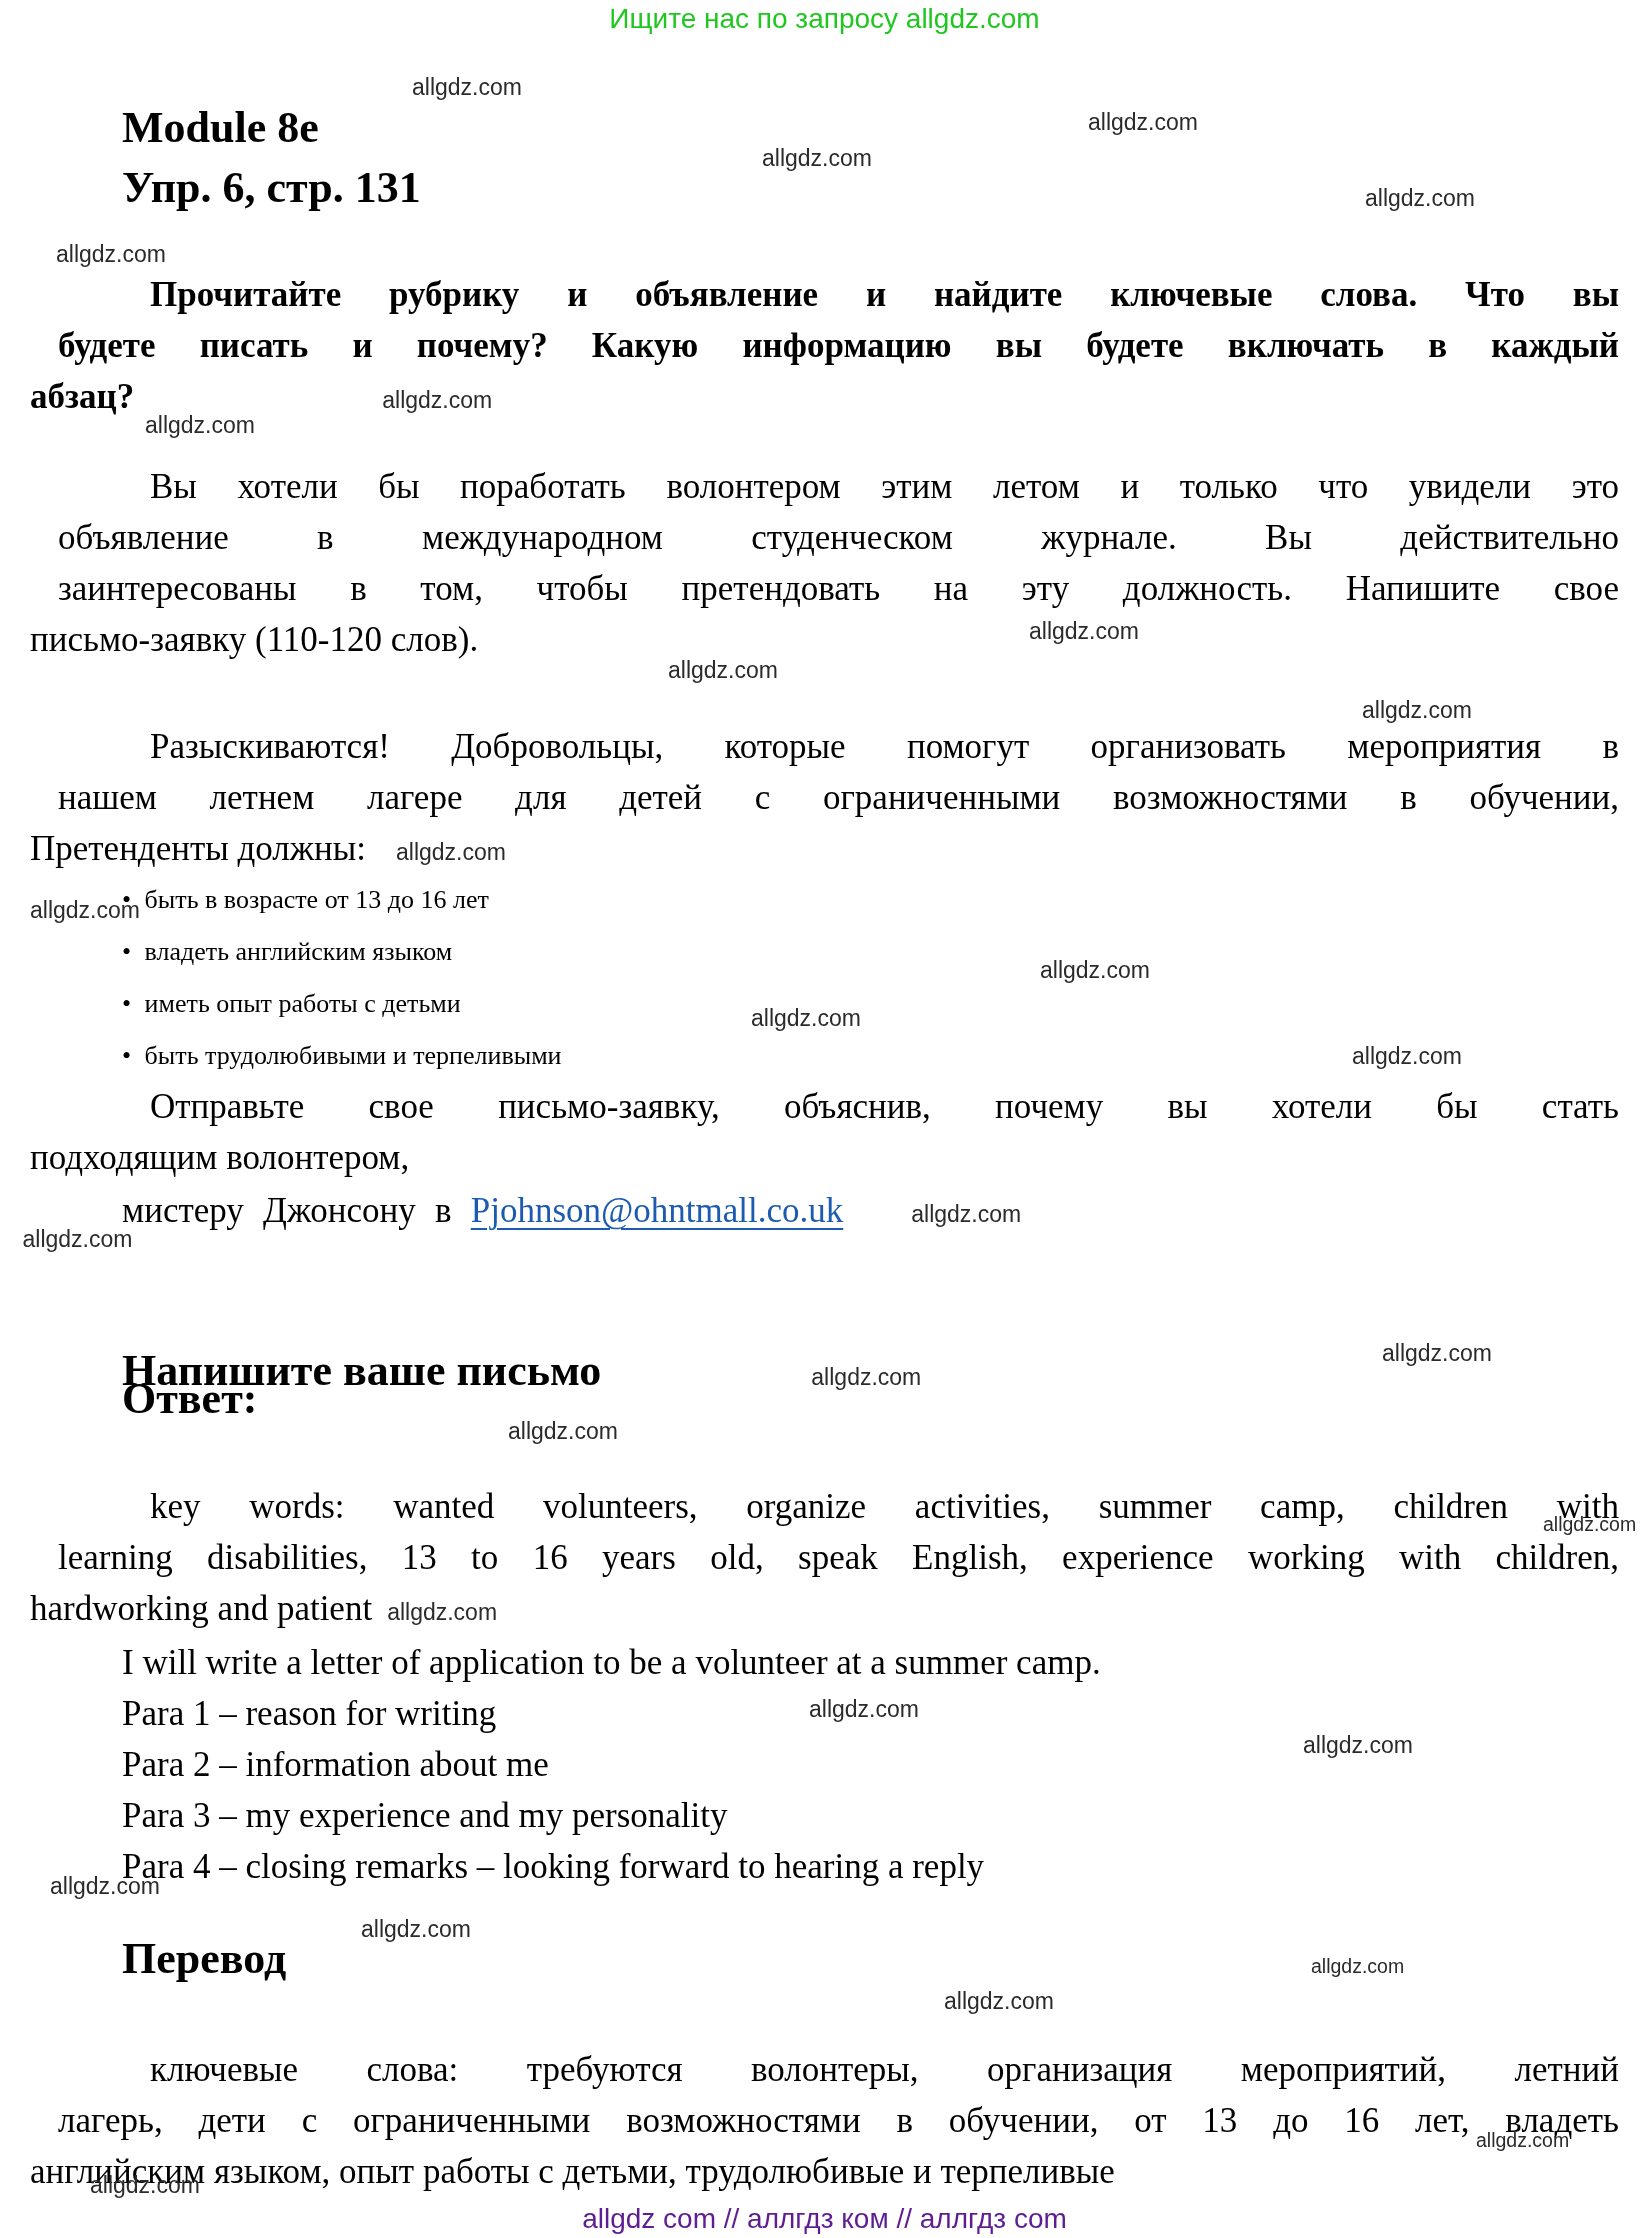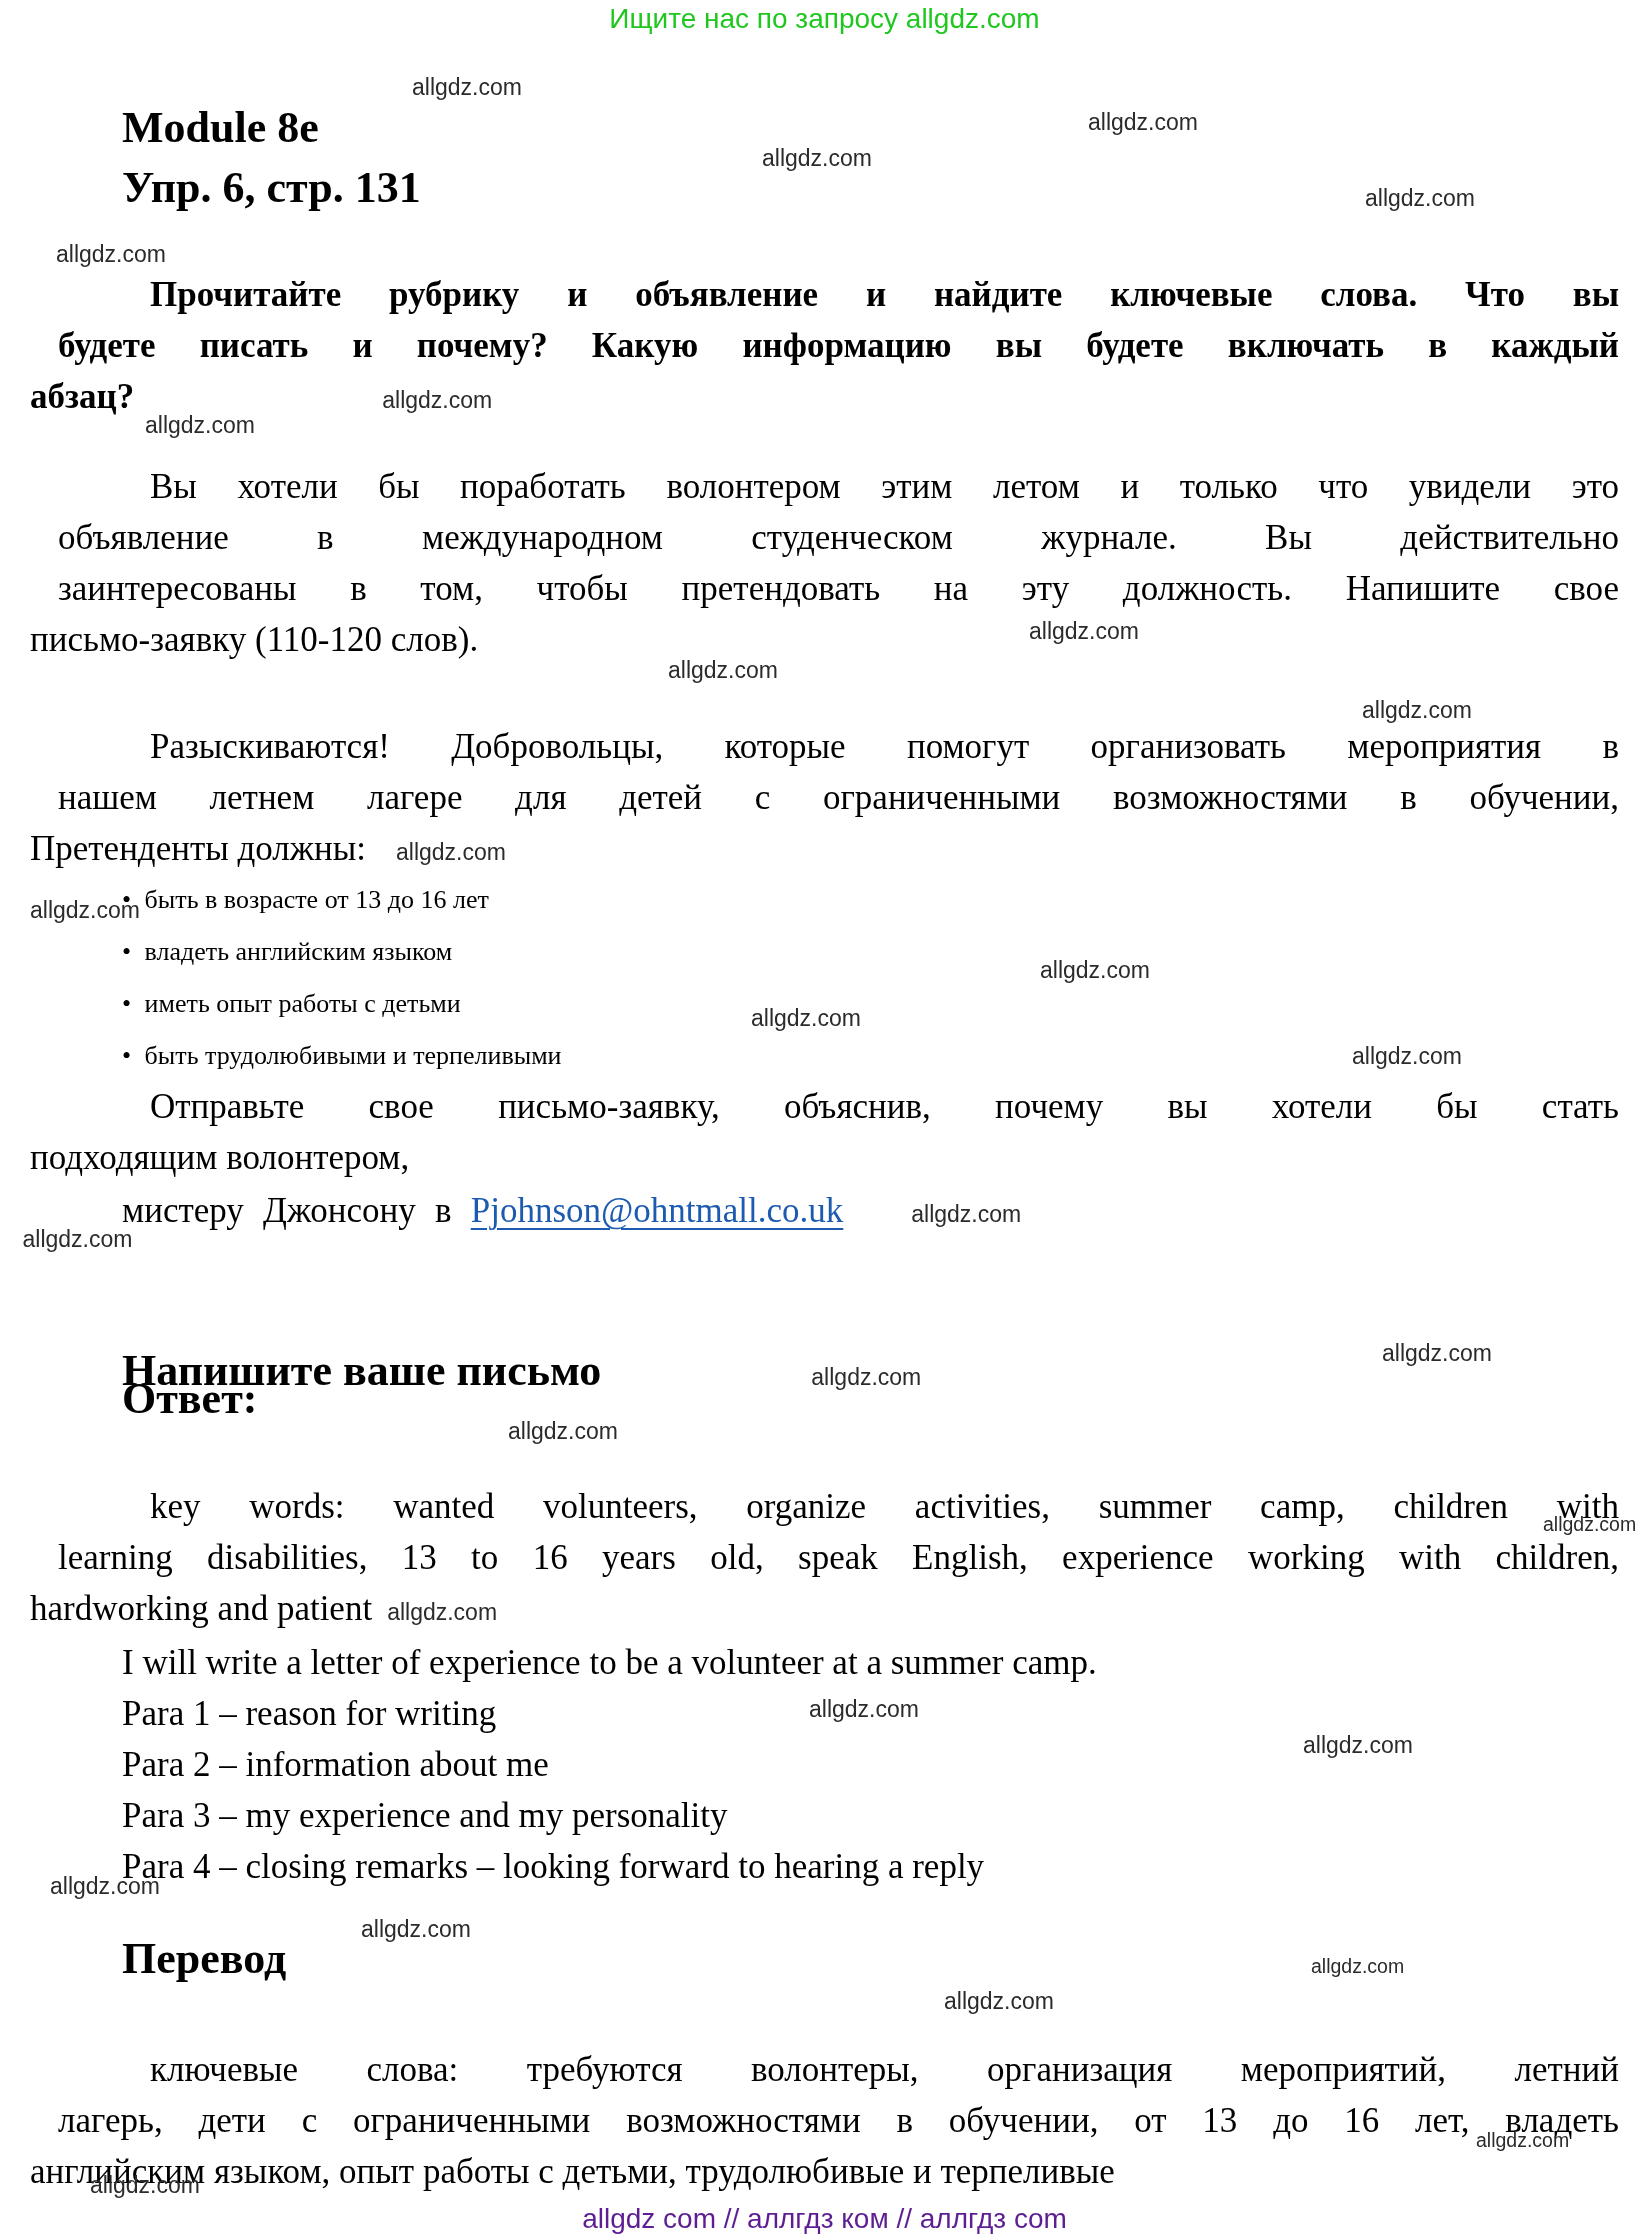--- a/index.html
+++ b/index.html
@@ -125,21 +125,21 @@
 
   <div class="abs h" style="top:1376px;">Ответ:</div>
 
   <div class="abs para" style="top:1481px;">
     <div class="ln jline fl">key words: wanted volunteers, organize activities, summer camp, children with</div>
     <div class="ln jline">learning disabilities, 13 to 16 years old, speak English, experience working with children,</div>
     <div class="ln lline"><span>hardworking and patient</span><span class="wm-inline" style="margin-left:15px;">allgdz.com</span></div>
   </div>
 
   <div class="abs para" style="top:1637px;">
-    <div class="ln lline fl">I will write a letter of experience to be a volunteer at a summer camp.</div>
+    <div class="ln lline fl">I will write a letter of application to be a volunteer at a summer camp.</div>
   </div>
 
   <div class="abs para" style="top:1688px;">
     <div class="ln lline fl">Para 1 – reason for writing</div>
     <div class="ln lline fl">Para 2 – information about me</div>
     <div class="ln lline fl">Para 3 – my experience and my personality</div>
     <div class="ln lline fl">Para 4 – closing remarks – looking forward to hearing a reply</div>
   </div>
 
   <div class="abs h" style="top:1936px;">Перевод</div>

